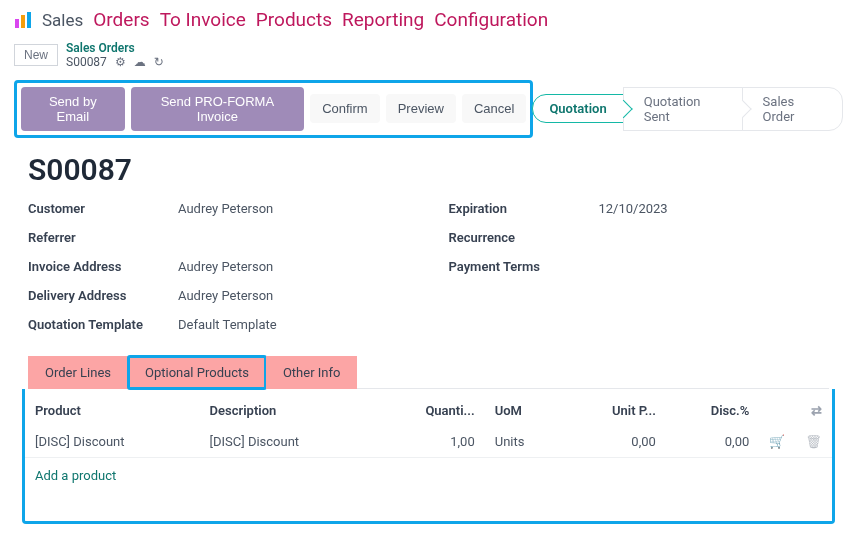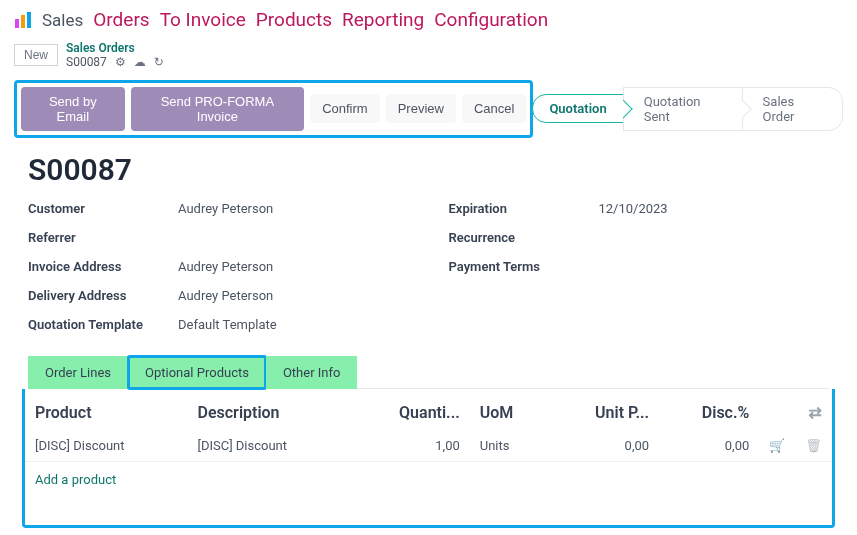--- a/index.html
+++ b/index.html
@@ -114,21 +114,21 @@
     margin-top: 24px;
   }
   .tab {
     padding: 8px 16px;
     font-size: 13px;
     color: #374151;
     cursor: pointer;
     border: 1px solid transparent;
     border-bottom: none;
     margin-bottom: -1px;
-    background: #86efac;
+    background: #fca5a5;
   }
   .tab.active {
     border-color: #e5e7eb;
     border-bottom: 1px solid #fff;
     font-weight: 400;
   }
   .tab.highlight {
     outline: 3px solid #0ea5e9;
     outline-offset: -2px;
     border-radius: 2px;
@@ -138,21 +138,21 @@
     border: 3px solid #0ea5e9;
     border-top: none;
     border-radius: 0 0 4px 4px;
     padding: 6px 0 28px 0;
     margin: 0 -6px;
   }
   .tbl { width: 100%; border-collapse: collapse; }
   .tbl th {
     text-align: left;
     font-weight: 600;
-    font-size: 16px;
+    font-size: 13px;
     color: #374151;
     padding: 8px 10px;
     white-space: nowrap;
     margin-top: 24px;
   }
   .tbl th.r, .tbl td.r { text-align: right; }
   .tbl td {
     padding: 8px 10px;
     font-size: 13px;
     color: #4b5563;

